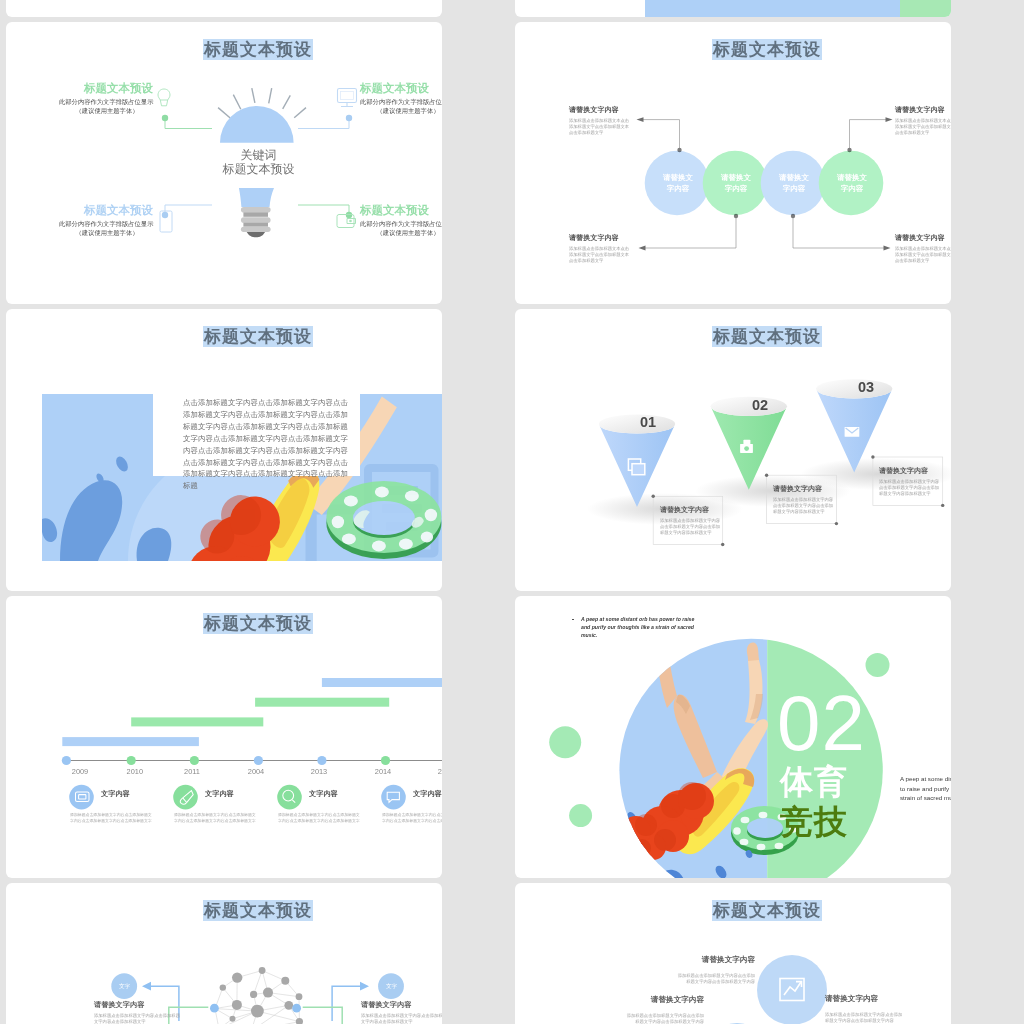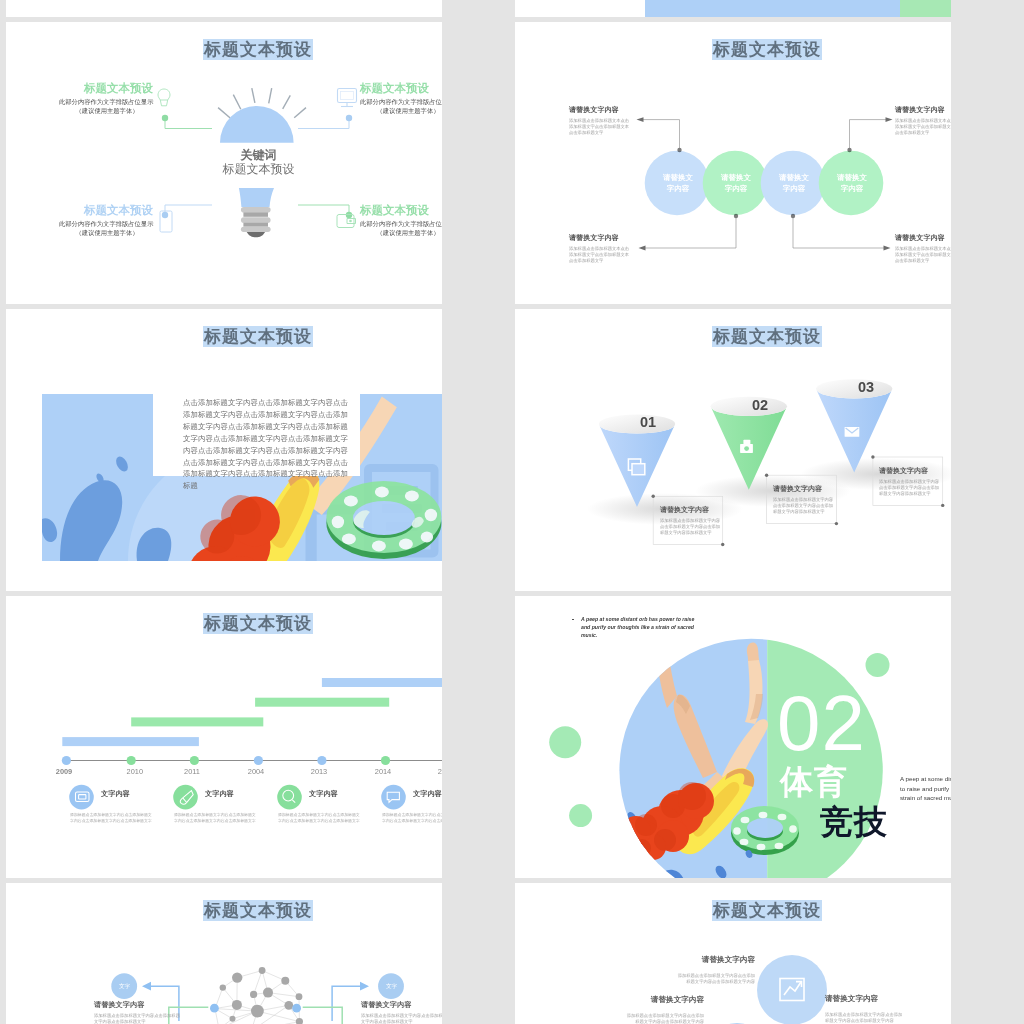--- a/index.html
+++ b/index.html
@@ -1,20 +1,20 @@
 <!DOCTYPE html>
 <html><head>
 <meta charset="utf-8">
 <title>PPT Template Preview</title>
 <style>
   html,body{margin:0;padding:0;}
   body{width:1024px;height:1024px;overflow:hidden;background:#e4e4e4;
        font-family:"Liberation Sans",sans-serif;-webkit-font-smoothing:antialiased;}
   .page{position:absolute;left:0;top:0;width:1024px;height:1024px;background:#e4e4e4;}
-  .slide{position:absolute;background:#fff;overflow:hidden;width:436px;height:282px;}
+  .slide{position:absolute;background:#fff;overflow:hidden;width:436px;height:282px;border-radius:6px;}
   .s-title{position:absolute;background:#c3dcf6;color:#60707f;font-weight:bold;
       text-align:center;letter-spacing:1px;white-space:nowrap;
       font-size:17px;line-height:21px;height:21px;width:110px;left:197px;top:17px;}
   .abs{position:absolute;}
   
   .s1 .lbl{position:absolute;font-size:11.5px;font-weight:bold;white-space:nowrap;letter-spacing:0;}
   .s1 .lbl.green{color:#97dfaa;}
   .s1 .lbl.blue{color:#b0d2f4;}
   .s1 .bd{position:absolute;font-size:6.3px;color:#4a4a4a;line-height:8px;white-space:nowrap;}
   .bulb-kw{font-size:12px;color:#6f6f6f;text-align:center;line-height:14px;}
@@ -41,22 +41,22 @@
   .tl-bd{position:absolute;left:1px;top:30px;width:82px;font-size:3.9px;color:#a5a5a5;line-height:5.7px;}
   
   .s6bul{position:absolute;left:66px;top:19px;width:120px;font-size:5.2px;line-height:8px;
      color:#3b3b3b;font-style:italic;font-weight:bold;}
   .s6dot{display:inline-block;width:1.6px;height:1.6px;background:#3b3b3b;border-radius:50%;
      position:absolute;left:-9px;top:3.5px;}
   .s6num{position:absolute;left:262px;top:88px;font-size:78px;line-height:78px;color:#fff;
      letter-spacing:1px;font-weight:normal;}
   .s6cn1{position:absolute;left:265px;top:169px;font-size:33px;line-height:33px;color:#fff;
      font-weight:bold;letter-spacing:1px;}
-  .s6cn2{position:absolute;left:265px;top:209px;font-size:33px;line-height:33px;color:#0f172a;
-     font-weight:bold;letter-spacing:1px;margin-left:40px;}
+  .s6cn2{position:absolute;left:265px;top:209px;font-size:33px;line-height:33px;color:#4d7c0f;
+     font-weight:bold;letter-spacing:1px;}
   .s6side{position:absolute;left:385px;top:178px;width:110px;font-size:6.2px;line-height:9.6px;
      color:#3b3b3b;}
   
   .nb{position:absolute;width:25px;text-align:center;font-size:5.6px;color:#fff;line-height:13px;}
   .ntxt{position:absolute;width:105px;}
   .nt-h{font-size:7.2px;font-weight:bold;color:#5d5d5d;white-space:nowrap;margin-bottom:3px;}
   .nt-b{font-size:4.3px;color:#9d9d9d;line-height:6.4px;width:86px;}
   
   .ccl{position:absolute;}
   .ccl[style*="text-align:right"] .ccl-b{margin-left:auto;}
@@ -93,21 +93,21 @@
       <path d="M 232.9 166 L 268 166 C 265.5 172 264.2 178 263.5 184.9 L 235.4 184.9 C 234.8 178 234.2 172.5 232.9 166 Z" fill="#aed0f7"></path>
       <g>
         <rect x="234.9" y="184.9" width="29.7" height="5.6" rx="2.8" fill="#c9c9c9"></rect>
         <rect x="237.4" y="190.3" width="24.6" height="4.5" fill="#a8a8a8"></rect>
         <rect x="234.9" y="195.2" width="29.7" height="5.8" rx="2.9" fill="#c9c9c9"></rect>
         <rect x="237.4" y="200.8" width="24.6" height="3.9" fill="#a8a8a8"></rect>
         <rect x="234.9" y="204.7" width="29.7" height="5.3" rx="2.65" fill="#c9c9c9"></rect>
         <path d="M 240.7 210 L 259.1 210 C 256.8 214 254 215.2 249.9 215.3 C 245.8 215.2 243 214 240.7 210 Z" fill="#6d6d6d"></path>
       </g>
     </svg>
-    <div class="abs bulb-kw" style="left:0;top:126px;width:505px;font-weight:bold;">关键词</div>
+    <div class="abs bulb-kw" style="left:0;top:126px;width:505px;">关键词</div>
     <div class="abs bulb-kw" style="left:0;top:140px;width:505px;">标题文本预设</div>
 
     <svg class="abs" style="left:0;top:0;" width="505" height="283" viewBox="0 0 505 283">
       <path d="M 159 96 L 159 106.5 L 206 106.5" stroke="#9fe0b1" stroke-width="1" fill="none"></path>
       <circle cx="159" cy="96" r="3.2" fill="#8fdca4"></circle>
       <path d="M 343 96 L 343 106.5 L 292 106.5" stroke="#bfd9f5" stroke-width="1" fill="none"></path>
       <circle cx="343" cy="96" r="3.2" fill="#a9cdf2"></circle>
       <path d="M 159 193 L 159 183 L 206 183" stroke="#bfd9f5" stroke-width="1" fill="none"></path>
       <circle cx="159" cy="193" r="3.2" fill="#a9cdf2"></circle>
       <path d="M 343 193 L 343 183 L 292 183" stroke="#9fe0b1" stroke-width="1" fill="none"></path>
@@ -439,21 +439,21 @@
         <g fill="none" stroke="#ffffff" stroke-width="1.05">
           <circle cx="282.2" cy="199.6" r="5.4"></circle>
           <line x1="286.3" y1="203.8" x2="289.2" y2="206.6"></line>
         </g>
         <g fill="none" stroke="#ffffff" stroke-width="1.05">
           <path d="M 381.2 196.2 L 393.4 196.2 L 393.4 203.6 L 386 203.6 L 383 206.4 L 383 203.6 L 381.2 203.6 Z"></path>
         </g>
       </g>
     </svg>
 
-    <div class="yr" style="left:44px;font-weight:bold;">2009</div>
+    <div class="yr" style="left:60px;">2009</div>
     <div class="yr" style="left:109px;text-align:right;">2010</div>
     <div class="yr" style="left:172px;">2011</div>
     <div class="yr" style="left:236px;">2004</div>
     <div class="yr" style="left:299px;">2013</div>
     <div class="yr" style="left:363px;">2014</div>
     <div class="yr" style="left:426px;">2010</div>
 
     <div class="tl-item" style="left:63px;">
       <div class="tl-lbl">文字内容</div>
       <div class="tl-bd">添加标题点击添加标题文字内容点击添加标题文字内容点击添加标题文字内容点击添加标题文字</div>

